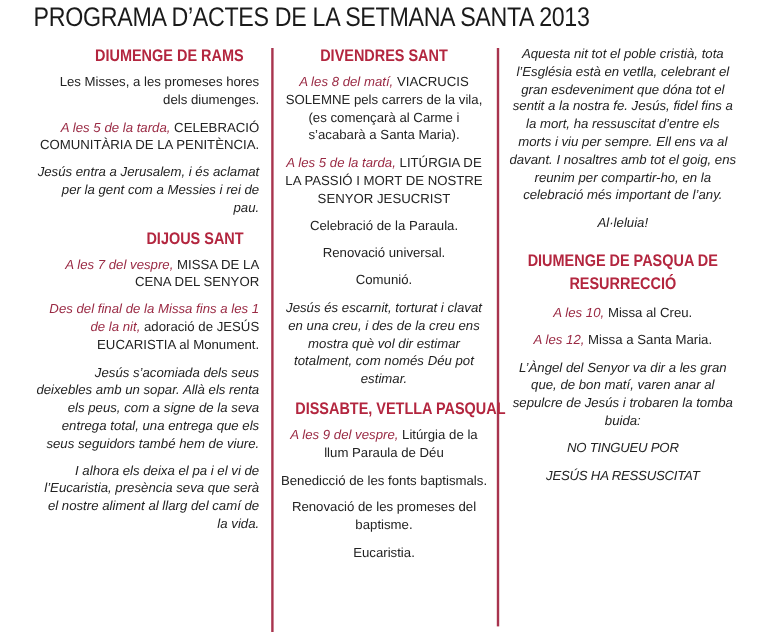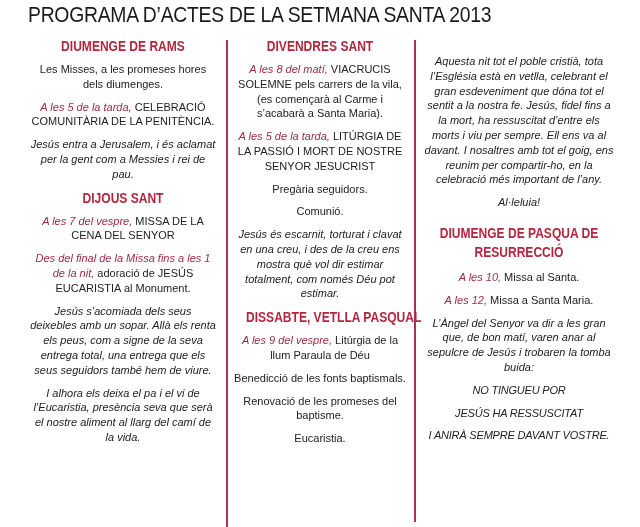--- a/index.html
+++ b/index.html
@@ -2,21 +2,21 @@
 <html><head>
 <meta charset="utf-8">
 <style>
   html, body { margin: 0; padding: 0; background: #ffffff; }
   body { width: 640px; height: 527px; position: relative; overflow: hidden;
          font-family: "Liberation Sans", "DejaVu Sans", sans-serif; color: #222; }
   .title { position: absolute; left: 28px; top: 2px; font-size: 22.5px; font-weight: normal;
            letter-spacing: -0.3px; color: #1a1a1a; transform: scaleX(0.86); transform-origin: left top;
            white-space: nowrap; font-family: "Liberation Sans", sans-serif; }
   .col { position: absolute; top: 34px; text-align: center; font-size: 11px; line-height: 14.8px; }
-  .col1 { left: 30px; width: 186px; }
+  .col1 { left: 30px; width: 186px; text-align: right; }
   .col2 { left: 234px; width: 172px; }
   .col3 { left: 424px; width: 190px; }
   .vline { position: absolute; width: 2px; background: #a8344e; }
   .vl1 { left: 226px; top: 40px; height: 487px; }
   .vl2 { left: 414px; top: 40px; height: 482px; }
   .head { color: #b3263f; font-weight: bold; font-size: 14px; line-height: 16px;
           transform: scaleX(0.86); margin: 4px 0 8px 0; white-space: nowrap; }
   .head.wrap { white-space: normal; line-height: 19px; }
   p { margin: 0 0 8px 0; }
   .t { color: #9a2a44; font-style: italic; }
@@ -41,35 +41,35 @@
   <p><span class="t">A les 7 del vespre,</span><span> MISSA DE LA CENA DEL SENYOR</span></p>
   <p><span class="t">Des del final de la Missa fins a les 1 de la nit,</span><span> adoració de JESÚS EUCARISTIA al Monument.</span></p>
   <p class="it">Jesús s’acomiada dels seus deixebles amb un sopar. Allà els renta els peus, com a signe de la seva entrega total, una entrega que els seus seguidors també hem de viure.</p>
   <p class="it">I alhora els deixa el pa i el vi de l’Eucaristia, presència seva que serà el nostre aliment al llarg del camí de la vida.</p>
 </div>
 
 <div class="col col2">
   <div class="head">DIVENDRES SANT</div>
   <p><span class="t">A les 8 del matí,</span><span> VIACRUCIS SOLEMNE pels carrers de la vila, (es començarà al Carme i s’acabarà a Santa Maria).</span></p>
   <p><span class="t">A les 5 de la tarda,</span><span> LITÚRGIA DE LA PASSIÓ I MORT DE NOSTRE SENYOR JESUCRIST</span></p>
-  <p>Pregària seguidors.</p>
+  <p>Celebració de la Paraula.</p>
+  <p>Renovació universal.</p>
   <p>Comunió.</p>
   <p class="it">Jesús és escarnit, torturat i clavat en una creu, i des de la creu ens mostra què vol dir estimar totalment, com només Déu pot estimar.</p>
 
   <div class="head">DISSABTE, VETLLA PASQUAL</div>
   <p><span class="t">A les 9 del vespre,</span><span> Litúrgia de la llum Paraula de Déu</span></p>
   <p>Benedicció de les fonts baptismals.</p>
   <p>Renovació de les promeses del baptisme.</p>
   <p>Eucaristia.</p>
 </div>
 
 <div class="col col3">
-  <p class="it" style="margin-top:20px;">Aquesta nit tot el poble cristià, tota l’Església està en vetlla, celebrant el gran esdeveniment que dóna tot el sentit a la nostra fe. Jesús, fidel fins a la mort, ha ressuscitat d’entre els morts i viu per sempre. Ell ens va al davant. I nosaltres amb tot el goig, ens reunim per compartir-ho, en la celebració més important de l’any.</p>
+  <p class="it" style="margin-top:4px;">Aquesta nit tot el poble cristià, tota l’Església està en vetlla, celebrant el gran esdeveniment que dóna tot el sentit a la nostra fe. Jesús, fidel fins a la mort, ha ressuscitat d’entre els morts i viu per sempre. Ell ens va al davant. I nosaltres amb tot el goig, ens reunim per compartir-ho, en la celebració més important de l’any.</p>
   <p class="it">Al·leluia!</p>
 
   <div class="head wrap" style="margin-top:14px;">DIUMENGE DE PASQUA DE RESURRECCIÓ</div>
-  <p><span class="t">A les 10,</span><span> Missa al Santa.</span></p>
+  <p><span class="t">A les 10,</span><span> Missa al Creu.</span></p>
   <p><span class="t">A les 12,</span><span> Missa a Santa Maria.</span></p>
   <p class="it">L’Àngel del Senyor va dir a les gran que, de bon matí, varen anar al sepulcre de Jesús i trobaren la tomba buida:</p>
   <p class="it cond">NO TINGUEU POR</p>
   <p class="it cond">JESÚS HA RESSUSCITAT</p>
-  <p class="it cond">I ANIRÀ SEMPRE DAVANT VOSTRE.</p>
 </div>
 
 </body></html>

